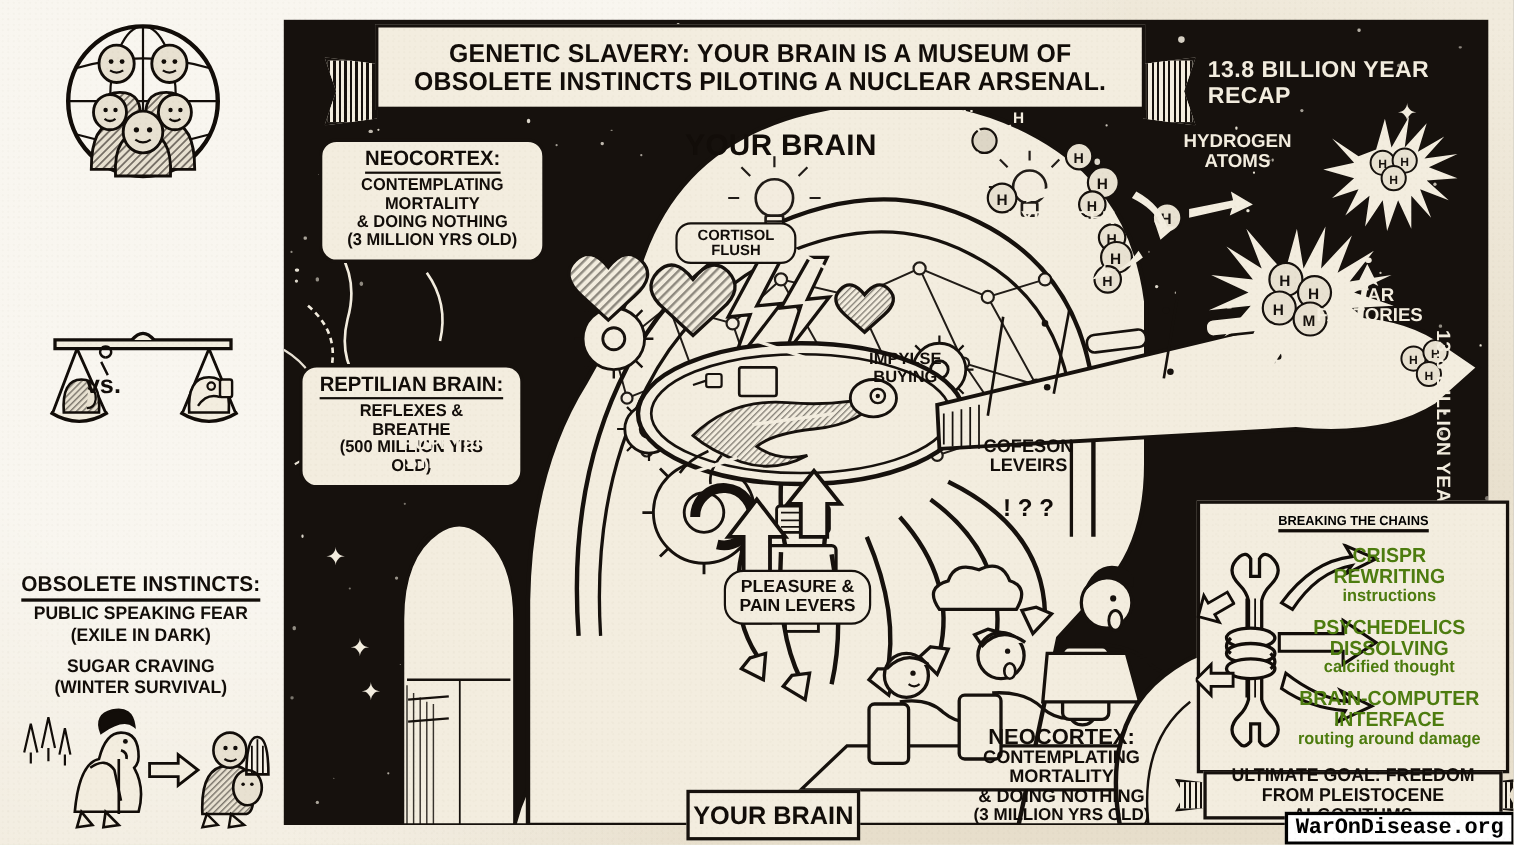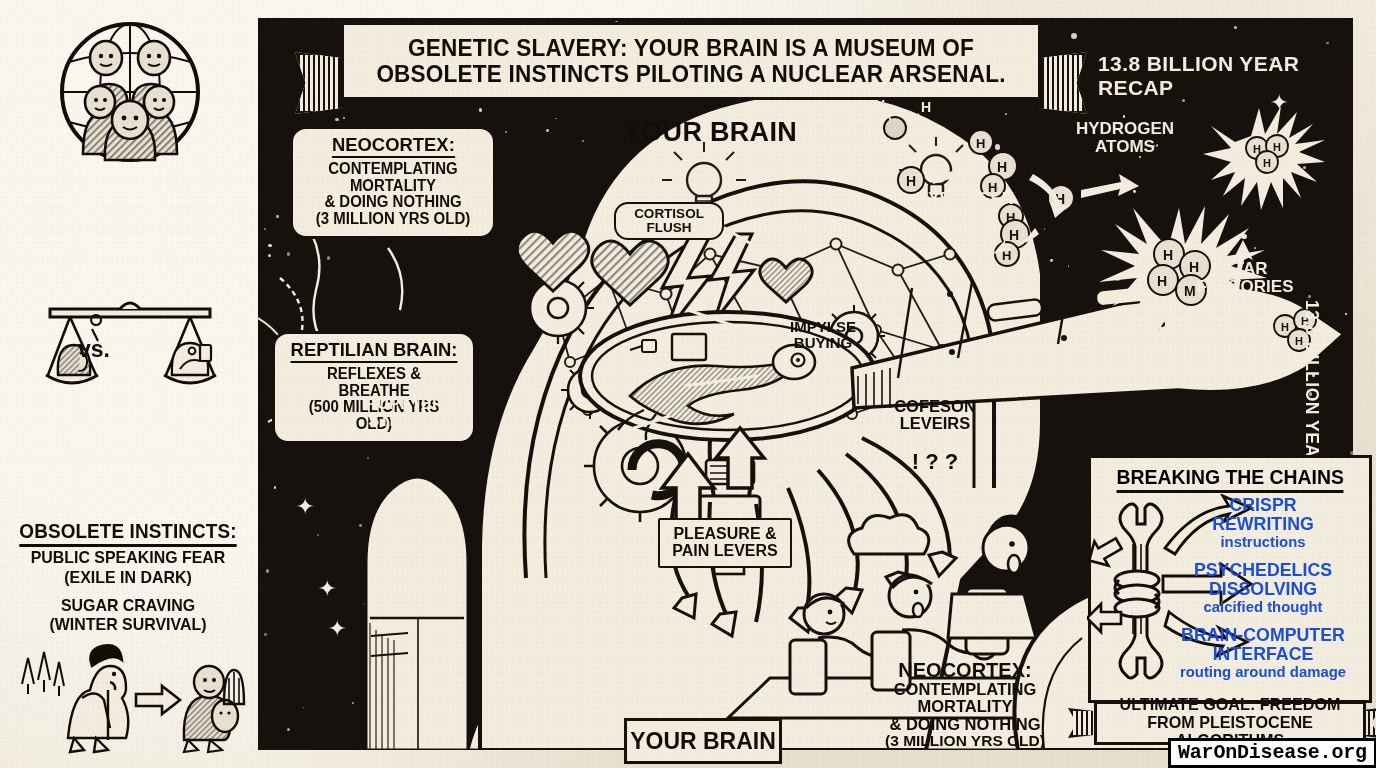--- a/index.html
+++ b/index.html
@@ -67,23 +67,23 @@
   .pill{position:absolute;background:#f3eddf;border:2.5px solid #16110d;border-radius:14px;
      padding:3px 9px;font-weight:bold;color:#120d09;text-align:center;line-height:1.05;}
 
   
   .plaque{position:absolute;background:#f3eddf;border:3px solid #16110d;display:flex;align-items:center;
      justify-content:center;font-weight:bold;color:#120d09;}
 
   
   .chains{position:absolute;left:1088px;top:455px;width:284px;height:248px;background:#f3eddf;
      border:3px solid #16110d;box-sizing:border-box;padding:8px 8px 4px;}
-  .chains h3{margin:0 0 2px;text-align:center;font-size:20px;font-weight:bold;}
+  .chains h3{margin:0 0 2px;text-align:center;font-size:12px;font-weight:bold;}
   .chains h3 span{border-bottom:3px solid #120d09;padding-bottom:1px;display:inline-block;transform:scaleX(.97);}
-  .chain-item{position:absolute;right:8px;text-align:center;color:#1d4ed8;width:196px;}
+  .chain-item{position:absolute;right:8px;text-align:center;color:#4d7c0f;width:196px;}
   .chain-item .t{font-weight:bold;font-size:18.5px;line-height:1.02;transform:scaleX(.96);}
   .chain-item .s{font-weight:bold;font-size:15.5px;line-height:1.05;transform:scaleX(.96);}
 
   .goal{position:absolute;left:1094px;top:701px;width:272px;height:44px;background:#f3eddf;border:3px solid #16110d;
      box-sizing:border-box;display:flex;align-items:center;justify-content:center;text-align:center;}
   .goal .t{font-weight:bold;font-size:17px;line-height:1.05;color:#120d09;transform:scaleX(.95);}
   .goal-tail{position:absolute;top:708px;width:30px;height:30px;background:#f3eddf;border:3px solid #16110d;
      box-sizing:border-box;background-image:repeating-linear-gradient(90deg,#16110d 0 2px,#f3eddf 2px 5px);}
 
   .wm{position:absolute;left:1168px;top:738px;background:#fff;border:3px solid #000;padding:0px 7px 1px;
@@ -621,21 +621,21 @@
   <div class="dlab" style="left:600px;top:118px;width:220px;font-size:27px;letter-spacing:.3px;">YOUR BRAIN</div>
 
   <div class="pill" style="left:614px;top:202px;width:88px;font-size:13.5px;white-space:pre-line;">CORTISOL
 FLUSH</div>
   <div class="pill" style="left:772px;top:316px;width:84px;font-size:15px;white-space:pre-line;border:none;background:none;">IMPYLSE
 BUYING</div>
 
   <div class="wlab" style="left:355px;top:395px;width:100px;font-size:16.5px;white-space:pre-line;">PUPETER
 STRINGS</div>
 
-  <div class="pill" style="left:658px;top:518px;width:114px;font-size:16px;white-space:pre-line;border-radius:2px;padding:6px 8px;">PLEASURE &amp;
+  <div class="pill" style="left:658px;top:518px;width:114px;font-size:16px;white-space:pre-line;border-radius:18px;padding:6px 8px;">PLEASURE &amp;
 PAIN LEVERS</div>
 
   <div class="dlab" style="left:880px;top:398px;width:110px;font-size:16.5px;white-space:pre-line;">COFESON
 LEVEIRS</div>
   <div class="dlab" style="left:900px;top:450px;width:70px;font-size:22px;">! ? ?</div>
 
   <div class="plaque" style="left:624px;top:718px;width:152px;height:40px;font-size:23px;">YOUR BRAIN</div>
 
   <div class="dlab" style="left:850px;top:660px;width:230px;font-size:20px;">
     <div>NEOCORTEX:</div>

